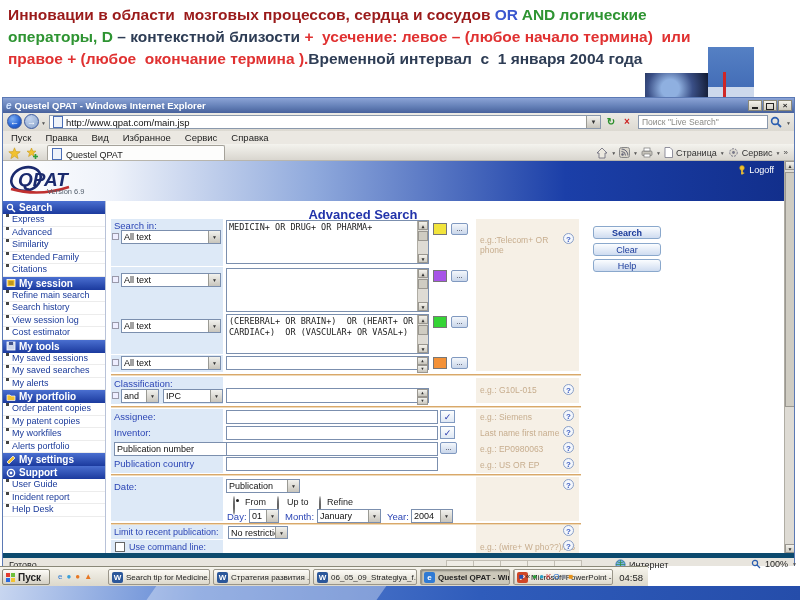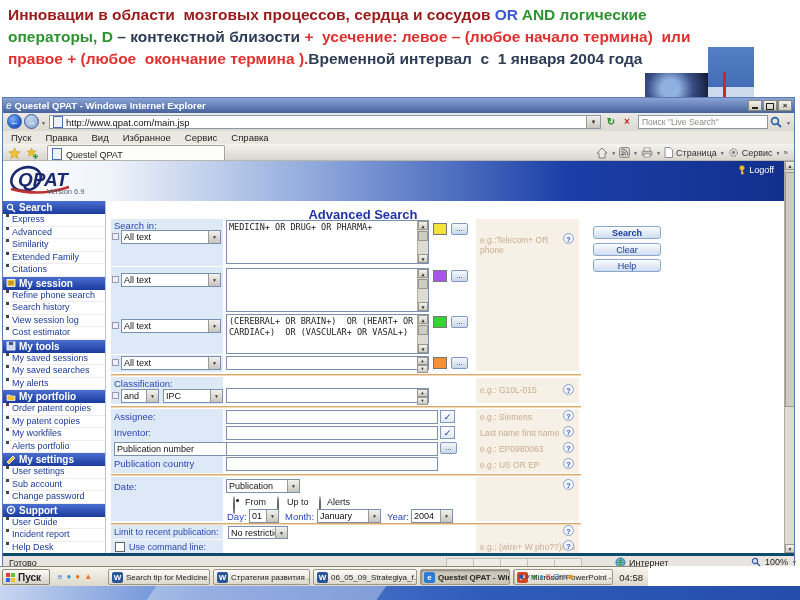--- a/index.html
+++ b/index.html
@@ -35,21 +35,21 @@
   .favicon{width:8px;height:10px;background:#eef3fa;border:1px solid #4a6db5;margin:0 3px;}
   .ddarrbtn{margin-left:auto;width:13px;height:12px;background:linear-gradient(#f2f2ee,#c8c5bc);border-left:1px solid #9a9a94;font-size:6px;text-align:center;line-height:12px;color:#333;}
   .toolbtn{position:absolute;top:2px;width:14px;height:14px;font-size:10px;line-height:14px;text-align:center;font-weight:bold;}
   .searchbox{position:absolute;left:635px;top:2px;width:130px;height:14px;background:#fff;border:1px solid #8a98ac;box-sizing:border-box;font-size:8.5px;color:#8a8a86;line-height:12px;padding-left:3px;overflow:hidden;}
   .magbtn{position:absolute;left:766px;top:2px;width:14px;height:14px;}
   .b-menu{left:0;top:33px;width:791px;height:13px;background:#ebe8e2;display:flex;gap:14px;padding-left:8px;align-items:center;font-size:9.5px;color:#222;box-sizing:border-box;}
   .b-tabs{left:0;top:46px;width:791px;height:17px;background:linear-gradient(#f4f3ee,#d9d6cf);border-bottom:1px solid #b8b5ac;box-sizing:border-box;}
   .tab{position:absolute;left:44px;top:1px;width:178px;height:15px;background:#fdfdfc;border:1px solid #a5a29a;border-bottom:none;border-radius:2px 2px 0 0;display:flex;align-items:flex-end;font-size:9px;color:#222;box-sizing:border-box;}
   .cb-group{position:absolute;right:6px;top:1px;height:15px;display:flex;align-items:center;gap:3px;font-size:9px;color:#333;}
   .tinyarr{font-size:5px;color:#555;}
-  .b-status{left:0;top:455px;width:791px;height:13px;background:#e8e5de;border-top:3px solid #0c4a6e;font-size:9px;color:#222;box-sizing:border-box;}
+  .b-status{left:0;top:455px;width:791px;height:13px;background:#e8e5de;border-top:5px solid #0c4a6e;font-size:9px;color:#222;box-sizing:border-box;}
   .segcell{position:absolute;top:2px;width:26px;height:9px;border:1px solid #c2beb4;background:#efece5;}
   .b-content{left:0;top:63px;width:791px;height:392px;background:#fff;overflow:hidden;}
 
   
   .app-hdr{left:0;top:0;width:781px;height:40px;background:linear-gradient(90deg,#ffffff 0%,#eef2fa 14%,#8fa9dc 40%,#1b3fa8 72%,#122f8c 100%);}
   .version{position:absolute;left:44px;top:26px;font-size:7.5px;color:#55606e;}
   .logoff{position:absolute;right:10px;top:4px;display:flex;align-items:center;gap:3px;color:#fff;font-size:9px;}
   .sidebar{left:0;top:40px;width:103px;height:352px;background:#fff;border-right:1px solid #b8c2d8;overflow:hidden;box-sizing:border-box;}
   .sb-hdr{height:13px;background:linear-gradient(#4a6fd0,#1b3a9e);color:#fff;font-size:10px;font-weight:bold;display:flex;align-items:center;gap:3px;padding-left:3px;}
   .sb-item{height:11.5px;display:flex;align-items:flex-start;gap:3px;padding-left:3px;font-size:9px;color:#1a3a9a;border-bottom:1px solid #ececec;cursor:pointer;}
@@ -260,21 +260,21 @@
               <rect x="1" y="1.5" width="8" height="7" fill="#f2c230" stroke="#fff" stroke-width=".8"></rect>
               <line x1="2.5" y1="4" x2="7.5" y2="4" stroke="#8a6a10"></line>
               <line x1="2.5" y1="6" x2="7.5" y2="6" stroke="#8a6a10"></line>
             </svg>
           <span>My session</span>
         </div>
         <div>
 
         <div class="sb-item">
               <span class="sb-bullet"></span>
-              <span>Refine phone search</span>
+              <span>Refine main search</span>
             </div>
             <div class="sb-item">
               <span class="sb-bullet"></span>
               <span>Search history</span>
             </div>
             <div class="sb-item">
               <span class="sb-bullet"></span>
               <span>View session log</span>
             </div>
             <div class="sb-item">
@@ -328,35 +328,20 @@
               <span class="sb-bullet"></span>
               <span>Alerts portfolio</span>
             </div>
           </div>
         <div class="sb-hdr">
           <svg width="10" height="10" viewBox="0 0 10 10">
               <path d="M1 7 L7 1 L9 3 L3 9 Z" fill="#f2c230" stroke="#fff" stroke-width=".7"></path>
             </svg>
           <span>My settings</span>
         </div>
-        <div>
-
-        <div class="sb-item">
-              <span class="sb-bullet"></span>
-              <span>User settings</span>
-            </div>
-            <div class="sb-item">
-              <span class="sb-bullet"></span>
-              <span>Sub account</span>
-            </div>
-            <div class="sb-item">
-              <span class="sb-bullet"></span>
-              <span>Change password</span>
-            </div>
-          </div>
         <div class="sb-hdr">
           <svg width="10" height="10" viewBox="0 0 10 10">
               <circle cx="5" cy="5" r="3.6" fill="none" stroke="#fff" stroke-width="1.4"></circle>
               <circle cx="5" cy="5" r="1.4" fill="#fff"></circle>
             </svg>
           <span>Support</span>
         </div>
         <div>
 
         <div class="sb-item">
@@ -513,21 +498,21 @@
       <div class="abs lbl" style="left:111px;top:320px;">Date:</div>
       <div class="abs dd" style="left:223px;top:318px;width:74px;">
           <span class="dd-t">Publication</span>
           <span class="dd-b">▼</span>
         </div>
       <span class="abs radio sel" style="left:230px;top:336px;"></span>
       <span class="abs lbl" style="left:242px;top:336px;color:#222;font-size:9px;">From</span>
       <span class="abs radio" style="left:272px;top:336px;"></span>
       <span class="abs lbl" style="left:284px;top:336px;color:#222;font-size:9px;">Up to</span>
       <span class="abs radio" style="left:312px;top:336px;"></span>
-      <span class="abs lbl" style="left:324px;top:336px;color:#222;font-size:9px;">Alerts</span>
+      <span class="abs lbl" style="left:324px;top:336px;color:#222;font-size:9px;">Refine</span>
       <span class="abs lbl" style="left:224px;top:350px;">Day:</span>
       <div class="abs dd" style="left:246px;top:348px;width:30px;">
           <span class="dd-t">01</span>
           <span class="dd-b">▼</span>
         </div>
       <span class="abs lbl" style="left:282px;top:350px;">Month:</span>
       <div class="abs dd" style="left:314px;top:348px;width:64px;">
           <span class="dd-t">January</span>
           <span class="dd-b">▼</span>
         </div>

